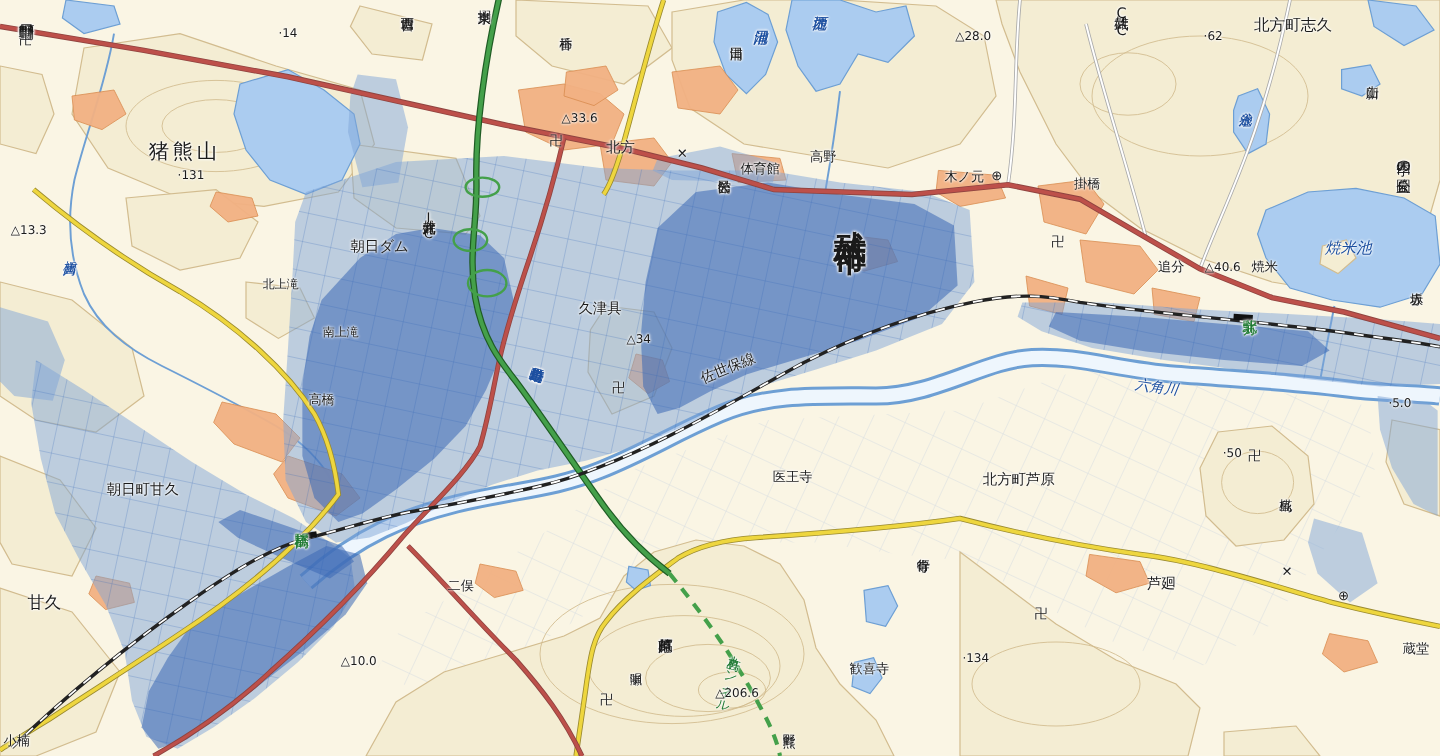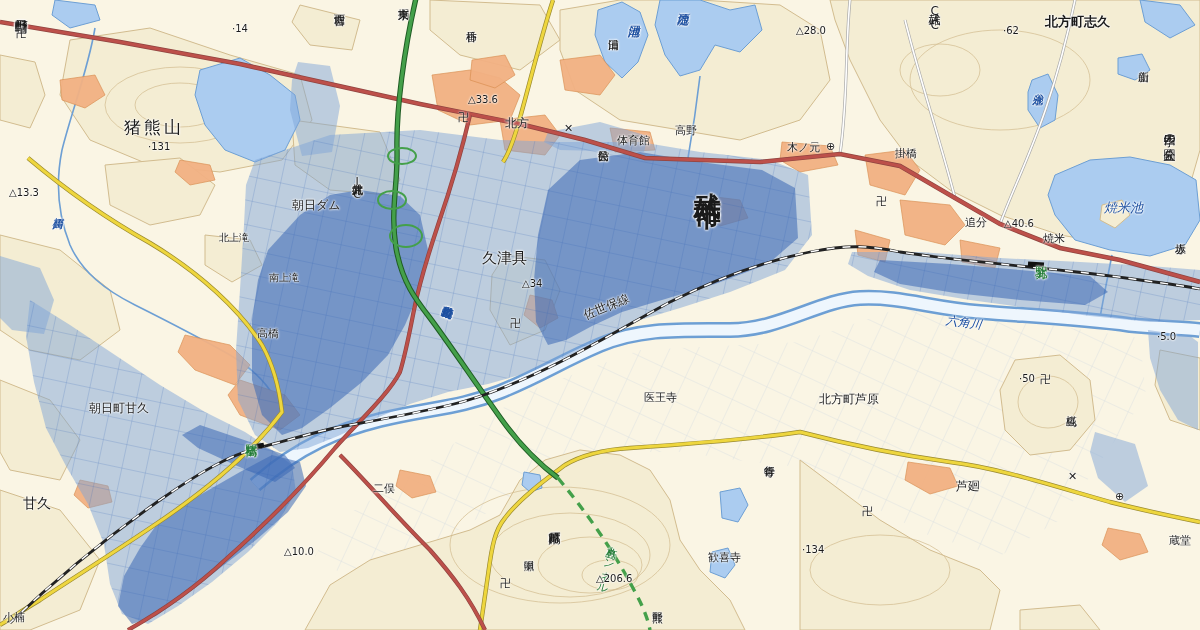--- a/index.html
+++ b/index.html
@@ -190,44 +190,44 @@
       <span class="lbl" style="left: 232px; top: 24px; font-size: 10px; color: rgb(26, 26, 26);">·14</span>
       <span class="lbl v" style="left: 333px; top: 6px; font-size: 11px; color: rgb(26, 26, 26);">西宮堀</span>
       <span class="lbl v" style="left: 397px; top: 0px; font-size: 11px; color: rgb(26, 26, 26);">東京搦</span>
       <span class="lbl v" style="left: 465px; top: 22px; font-size: 11px; color: rgb(26, 26, 26);">香柿</span>
       <span class="lbl v" style="left: 607px; top: 31px; font-size: 11px; color: rgb(26, 26, 26);">浦田</span>
       <span class="lbl v" style="left: 627px; top: 16px; font-size: 12px; color: rgb(28, 79, 160); font-style: italic;">浦田池</span>
       <span class="lbl v" style="left: 676px; top: 4px; font-size: 12px; color: rgb(28, 79, 160); font-style: italic;">西堤池</span>
       <span class="lbl v" style="left: 928px; top: 4px; font-size: 12px; color: rgb(26, 26, 26);">武雄CC</span>
       <span class="lbl" style="left: 796px; top: 26px; font-size: 10px; color: rgb(26, 26, 26);">△28.0</span>
       <span class="lbl" style="left: 1003px; top: 26px; font-size: 10px; color: rgb(26, 26, 26);">·62</span>
-      <span class="lbl" style="left: 1045px; top: 15px; font-size: 13px; color: rgb(26, 26, 26); font-weight: bold;">北方町志久</span>
+      <span class="lbl" style="left: 1045px; top: 15px; font-size: 13px; color: rgb(26, 26, 26);">北方町志久</span>
       <span class="lbl v" style="left: 1137px; top: 62px; font-size: 11px; color: rgb(26, 26, 26);">新山</span>
       <span class="lbl v" style="left: 1031px; top: 85px; font-size: 11px; color: rgb(28, 79, 160); font-style: italic;">永谷池</span>
       <span class="lbl v" style="left: 1163px; top: 126px; font-size: 12px; color: rgb(26, 26, 26);">四季の丘公園</span>
       <span class="lbl" style="left: 1104px; top: 201px; font-size: 13px; color: rgb(28, 79, 160); font-style: italic;">焼米池</span>
-      <span class="lbl" style="left: 1043px; top: 217px; font-size: 11px; color: rgb(26, 26, 26); margin-top: 16px;">焼米</span>
+      <span class="lbl" style="left: 1043px; top: 217px; font-size: 11px; color: rgb(26, 26, 26);">焼米</span>
       <span class="lbl" style="left: 1004px; top: 219px; font-size: 10px; color: rgb(26, 26, 26);">△40.6</span>
       <span class="lbl" style="left: 965px; top: 217px; font-size: 11px; color: rgb(26, 26, 26);">追分</span>
       <span class="lbl" style="left: 895px; top: 148px; font-size: 11px; color: rgb(26, 26, 26);">掛橋</span>
       <span class="lbl v" style="left: 1174px; top: 234px; font-size: 11px; color: rgb(26, 26, 26);">赤坂</span>
       <span class="lbl" style="left: 617px; top: 135px; font-size: 11px; color: rgb(26, 26, 26);">体育館</span>
       <span class="lbl v" style="left: 597px; top: 142px; font-size: 11px; color: rgb(26, 26, 26);">公民館</span>
       <span class="lbl" style="left: 675px; top: 125px; font-size: 11px; color: rgb(26, 26, 26);">高野</span>
       <span class="lbl" style="left: 787px; top: 142px; font-size: 11px; color: rgb(26, 26, 26);">木ノ元</span>
       <span class="lbl" style="left: 505px; top: 117px; font-size: 12px; color: rgb(26, 26, 26);">北方</span>
       <span class="lbl" style="left: 468px; top: 95px; font-size: 10px; color: rgb(26, 26, 26);">△33.6</span>
       <span class="lbl v" style="left: 693px; top: 171px; font-size: 27px; color: rgb(26, 26, 26); font-weight: bold; letter-spacing: 4px;">武雄市</span>
       <span class="lbl" style="left: 292px; top: 199px; font-size: 12px; color: rgb(26, 26, 26);">朝日ダム</span>
       <span class="lbl v" style="left: 351px; top: 175px; font-size: 11px; color: rgb(26, 26, 26);">武雄北方IC</span>
       <span class="lbl v" style="left: 51px; top: 209px; font-size: 11px; color: rgb(28, 79, 160); font-style: italic;">高橋川</span>
       <span class="lbl" style="left: 9px; top: 188px; font-size: 10px; color: rgb(26, 26, 26);">△13.3</span>
       <span class="lbl" style="left: 219px; top: 233px; font-size: 10px; color: rgb(26, 26, 26);">北上滝</span>
       <span class="lbl" style="left: 269px; top: 273px; font-size: 10px; color: rgb(26, 26, 26);">南上滝</span>
-      <span class="lbl" style="left: 482px; top: 251px; font-size: 15px; color: rgb(26, 26, 26);">久津具</span>
+      <span class="lbl" style="left: 482px; top: 251px; font-size: 12px; color: rgb(26, 26, 26);">久津具</span>
       <span class="lbl" style="left: 522px; top: 279px; font-size: 10px; color: rgb(26, 26, 26);">△34</span>
       <span class="lbl v" style="left: 446px; top: 296px; font-size: 12px; color: rgb(28, 79, 160); transform: rotate(18deg);">長崎自動車道</span>
       <span class="lbl" style="left: 582px; top: 310px; font-size: 12px; color: rgb(26, 26, 26); transform: rotate(-22deg);">佐世保線</span>
       <span class="lbl" style="left: 947px; top: 314px; font-size: 12px; color: rgb(28, 79, 160); font-style: italic; transform: rotate(8deg);">六角川</span>
       <span class="lbl v" style="left: 1035px; top: 257px; font-size: 12px; color: rgb(31, 122, 51);">北方駅</span>
       <span class="lbl" style="left: 1019px; top: 374px; font-size: 10px; color: rgb(26, 26, 26);">·50</span>
       <span class="lbl" style="left: 1157px; top: 332px; font-size: 10px; color: rgb(26, 26, 26);">·5.0</span>
       <span class="lbl" style="left: 819px; top: 393px; font-size: 12px; color: rgb(26, 26, 26);">北方町芦原</span>
       <span class="lbl v" style="left: 1065px; top: 407px; font-size: 11px; color: rgb(26, 26, 26);">椛島</span>
       <span class="lbl" style="left: 644px; top: 392px; font-size: 11px; color: rgb(26, 26, 26);">医王寺</span>

